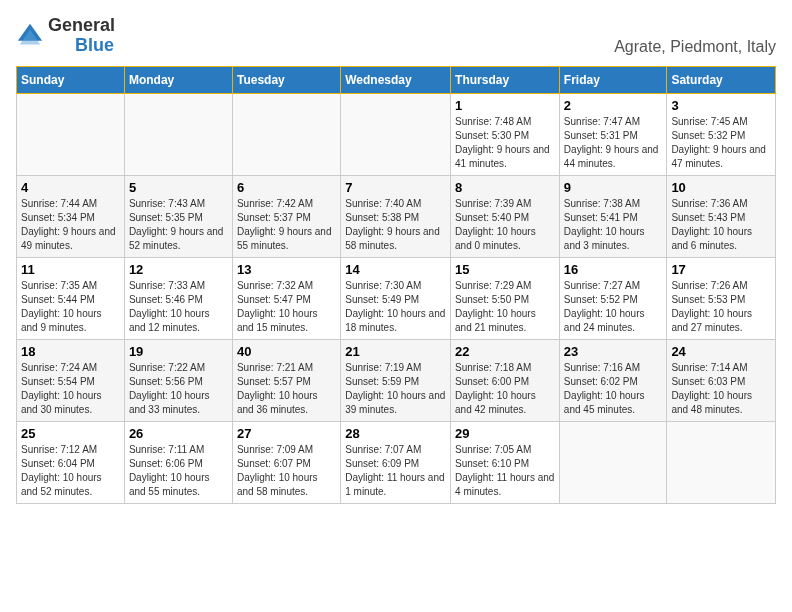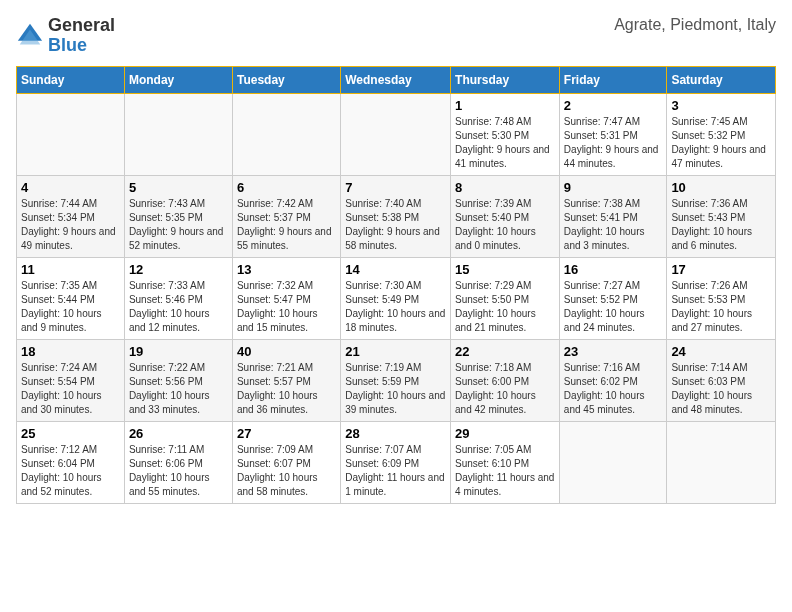--- a/index.html
+++ b/index.html
@@ -6,21 +6,21 @@
     body {
       font-family: Arial, sans-serif;
       background: #fff;
       width: 792px;
       min-height: 612px;
       padding: 16px;
     }
     .header {
       display: flex;
       justify-content: space-between;
-      align-items: flex-start;
+      align-items: flex-end;
       margin-bottom: 10px;
     }
     .logo {
       display: flex;
       align-items: center;
       gap: 4px;
     }
     .logo-text {
       display: flex;
       flex-direction: column;
@@ -88,21 +88,21 @@
 <body>
 
 <div class="header">
   <div class="logo">
     <svg class="logo-icon" viewBox="0 0 30 30" xmlns="http://www.w3.org/2000/svg">
       <polygon points="15,2 28,20 2,20" fill="#2a7abf"></polygon>
       <polygon points="15,8 26,24 4,24" fill="#5ba3d9" opacity="0.5"></polygon>
     </svg>
     <div class="logo-text">
       <span style="font-size:18px;font-weight:bold;color:#333;">General</span>
-      <span style="font-size:18px;font-weight:bold;color:#2a7abf;">Blue</span>
+      <span style="font-size:18px;font-weight:bold;color:#2a7abf;margin-left:27px;">Blue</span>
     </div>
   </div>
   <div class="title-block">
     <div class="subtitle">Agrate, Piedmont, Italy</div>
   </div>
 </div>
 
 <table>
   <thead>
     <tr>

